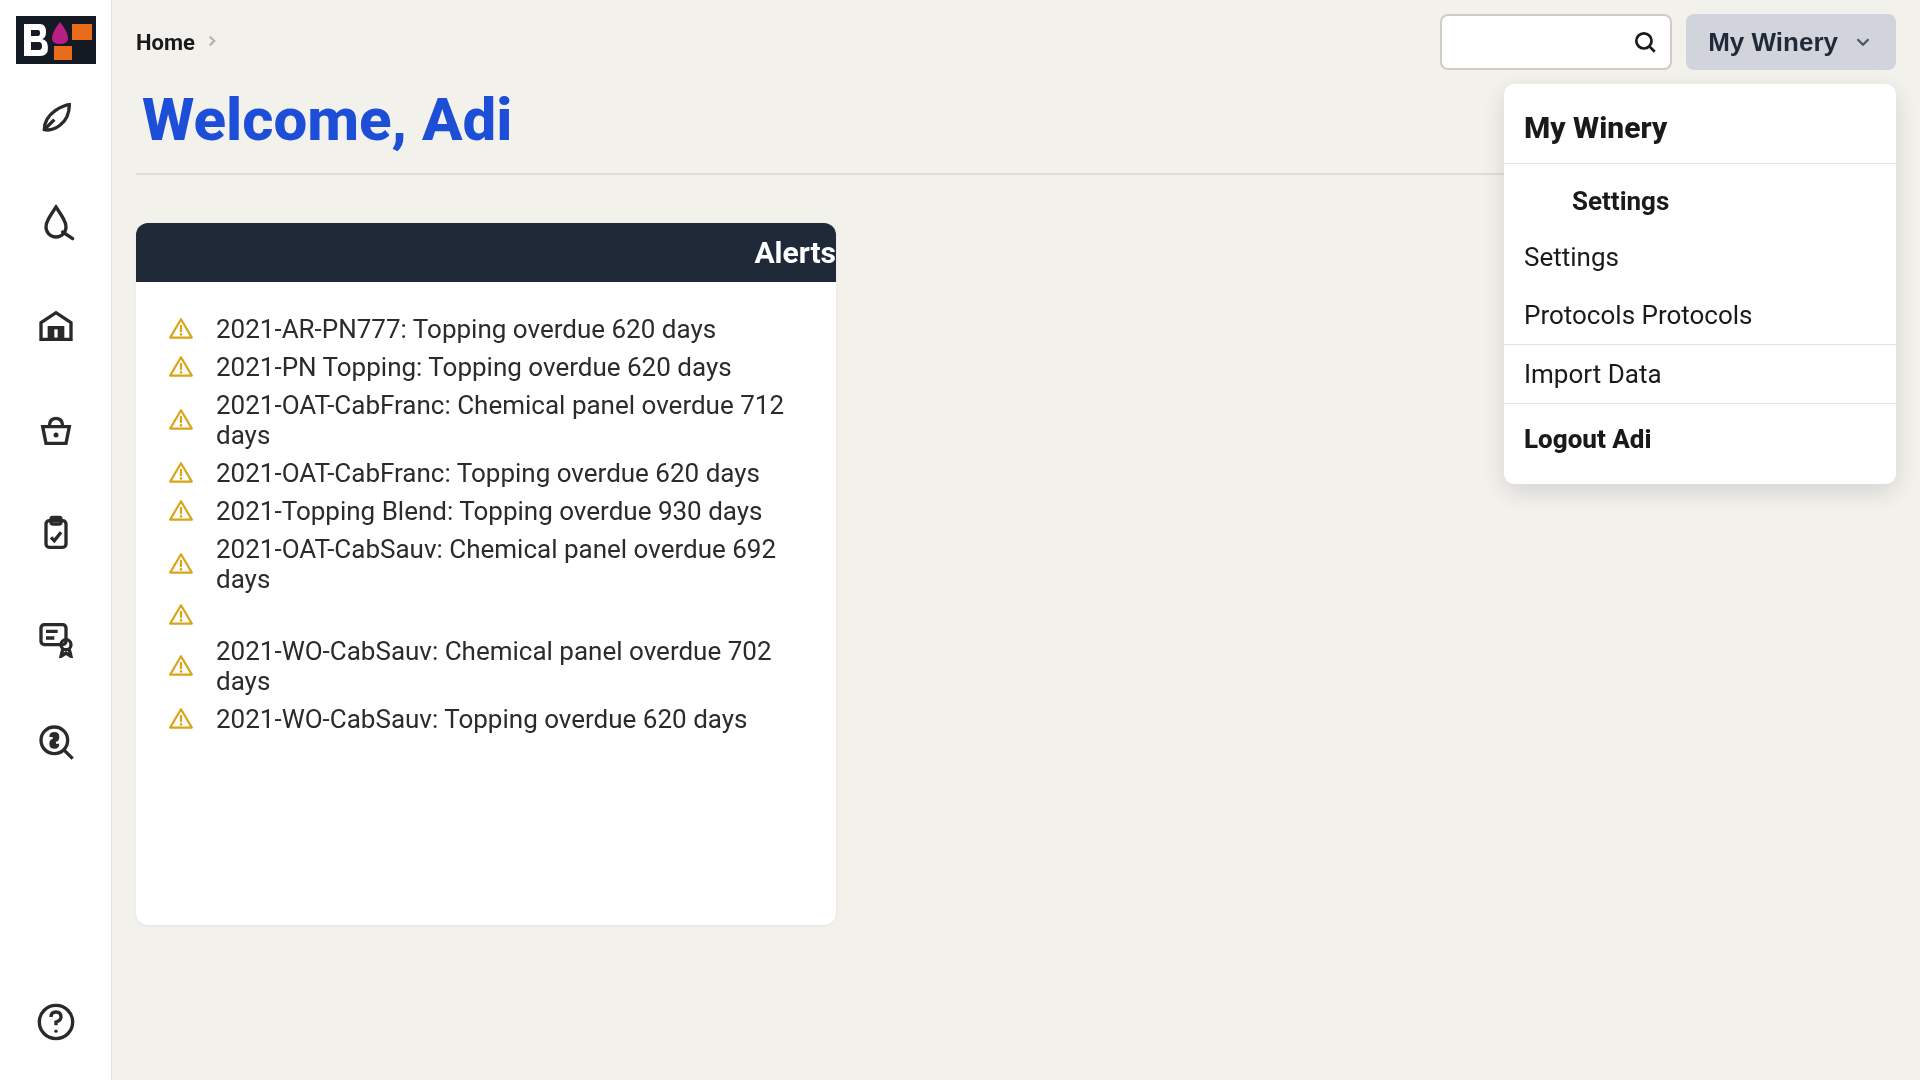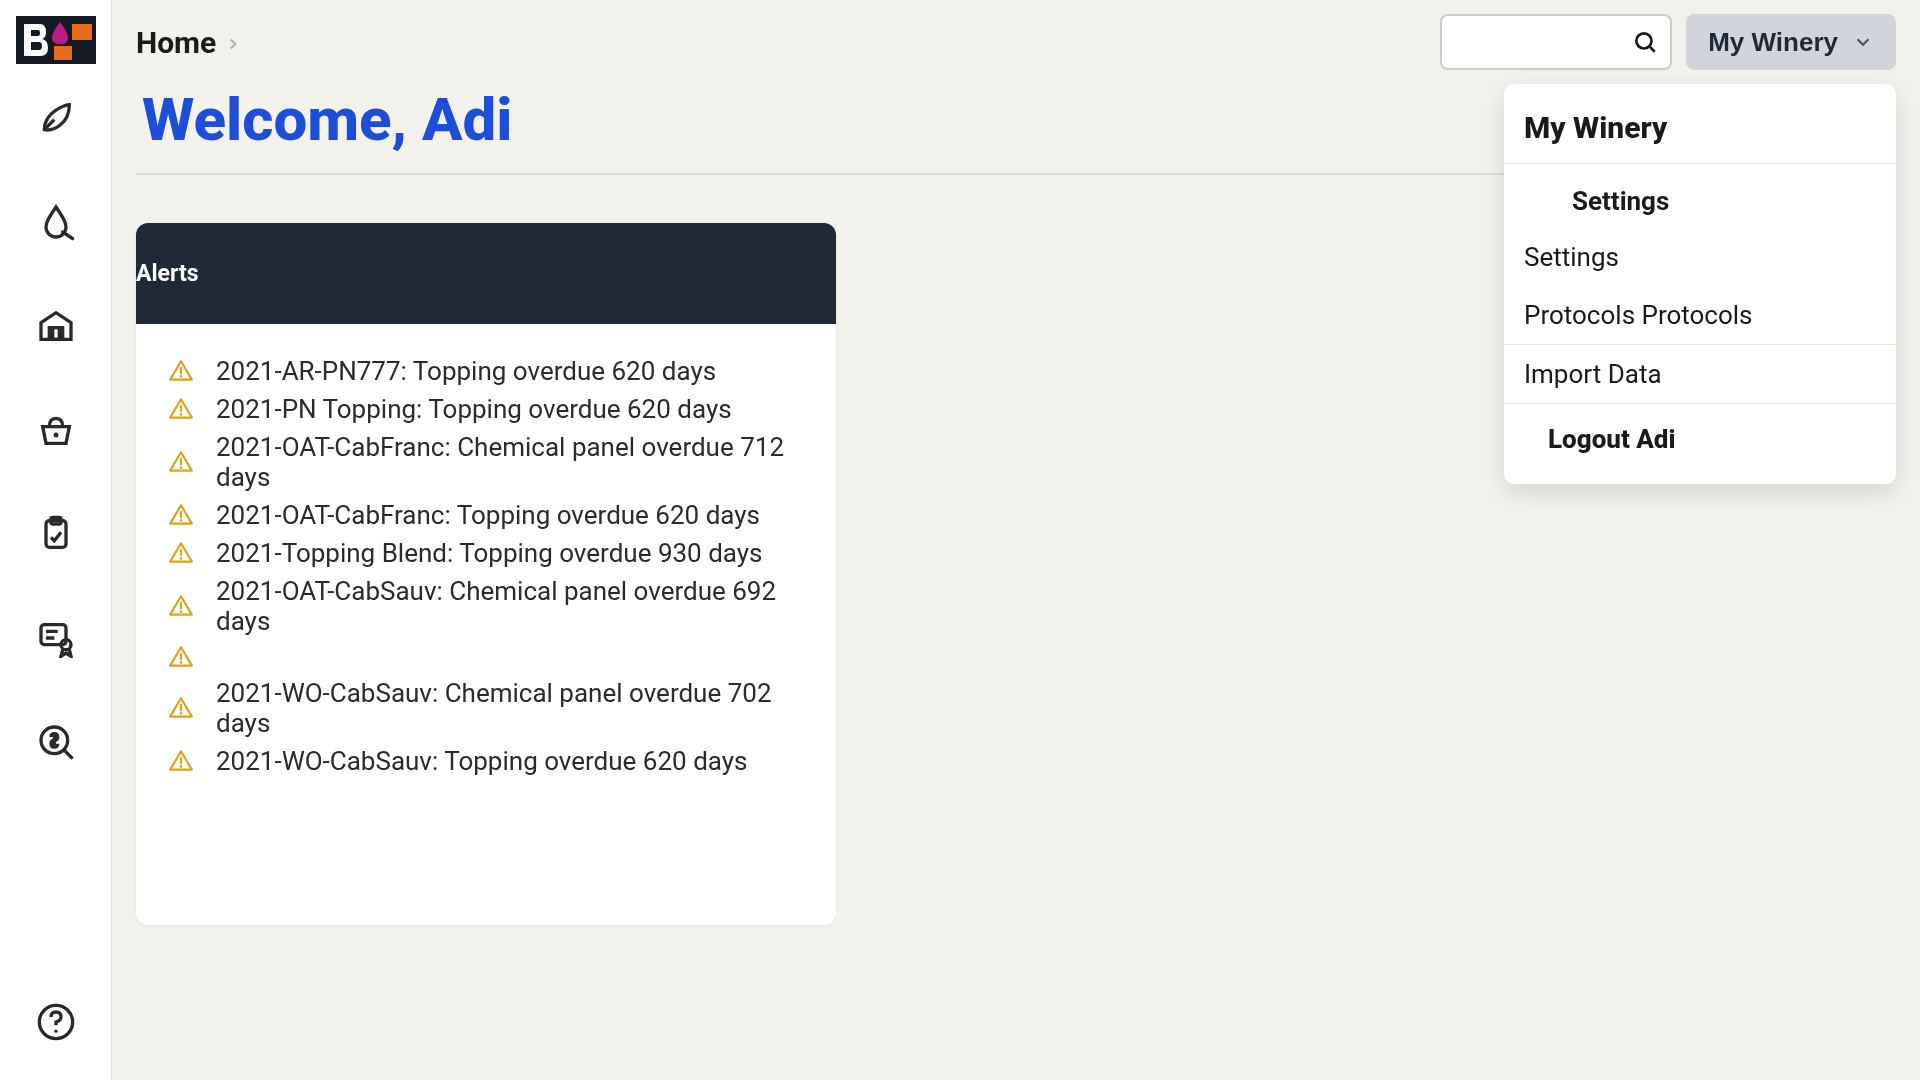--- a/index.html
+++ b/index.html
@@ -65,21 +65,21 @@
 
   
   .topbar {
     height: 84px;
     display: flex;
     align-items: center;
     padding: 0 24px;
     gap: 14px;
   }
   .breadcrumb {
-    font-size: 30px;
+    font-size: 22px;
     font-weight: 700;
     color: #1a1a1a;
     display: flex;
     align-items: center;
     gap: 8px;
   }
   .breadcrumb-chevron svg { width: 18px; height: 18px; stroke: #b5b3ac; stroke-width: 3; fill: none; }
   .topbar-spacer { flex: 1; }
   .search-wrap {
     position: relative;
@@ -150,24 +150,24 @@
     width: 700px;
     background: #ffffff;
     border-radius: 12px;
     box-shadow: 0 1px 3px rgba(0,0,0,0.06);
     overflow: hidden;
     min-height: 702px;
   }
   .alerts-header {
     background: #1f2937;
     color: #ffffff;
-    text-align: left;
-    font-size: 23px;
+    text-align: right;
+    font-size: 30px;
     font-weight: 700;
-    padding: 37px 0;
+    padding: 12px 0;
   }
   .alerts-list {
     padding: 28px 32px;
   }
   .alert-row {
     display: flex;
     align-items: center;
     gap: 22px;
     padding: 4px 0;
     font-size: 26px;
@@ -212,21 +212,20 @@
   .dropdown-item {
     font-size: 26px;
     color: #1a1a1a;
     padding: 14px 20px;
     cursor: pointer;
   }
   .dropdown-item.logout {
     font-weight: 800;
     padding-top: 20px;
     padding-bottom: 20px;
-    margin-left: 24px;
   }
 </style>
 </head>
 <body>
 
 <div class="sidebar">
   <div class="logo">
     <svg viewBox="0 0 80 48">
       <rect x="0" y="0" width="80" height="48" fill="#131a24"></rect>
 

